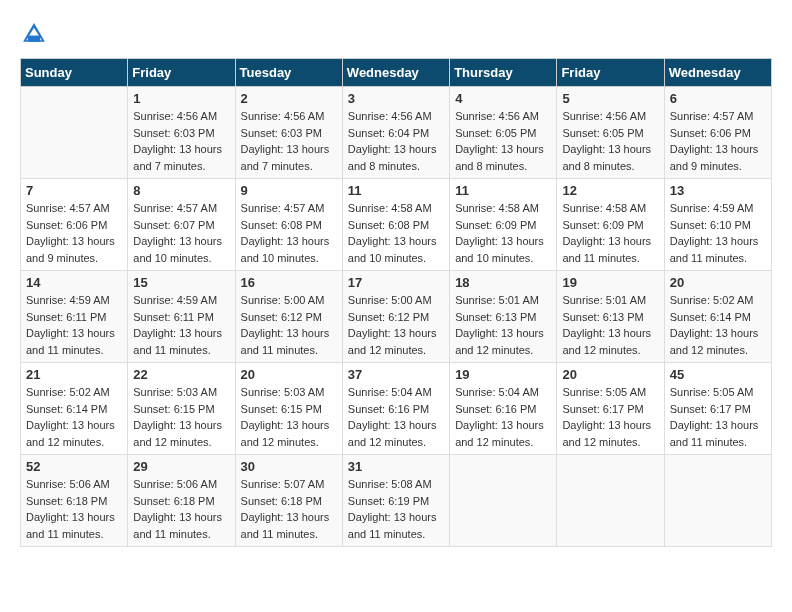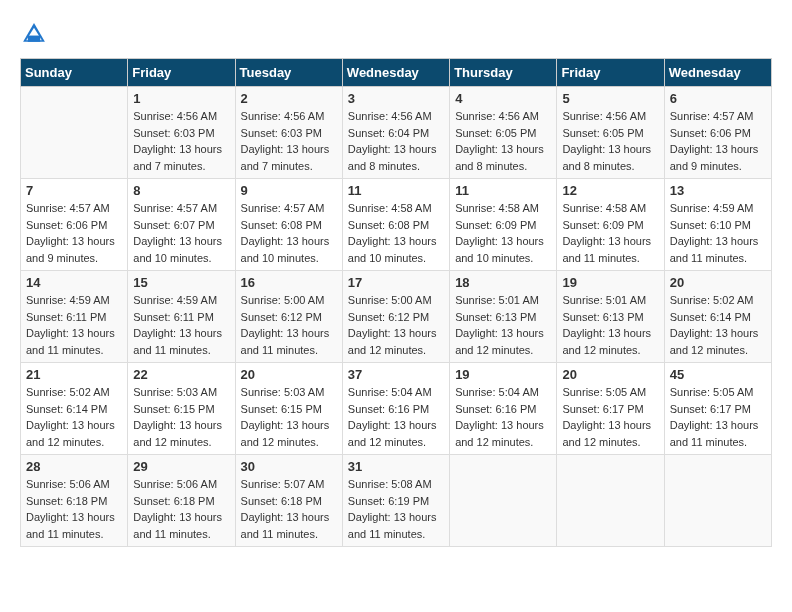--- a/index.html
+++ b/index.html
@@ -226,21 +226,21 @@
           <span class="day-num">20</span>
           <div class="day-detail">Sunrise: 5:05 AM<br>Sunset: 6:17 PM<br>Daylight: 13 hours and 12 minutes.</div>
         </td>
         <td>
           <span class="day-num">45</span>
           <div class="day-detail">Sunrise: 5:05 AM<br>Sunset: 6:17 PM<br>Daylight: 13 hours and 11 minutes.</div>
         </td>
       </tr>
       <tr>
         <td>
-          <span class="day-num">28</span>
+          <span class="day-num">52</span>
           <div class="day-detail">Sunrise: 5:06 AM<br>Sunset: 6:18 PM<br>Daylight: 13 hours and 11 minutes.</div>
         </td>
         <td>
           <span class="day-num">29</span>
           <div class="day-detail">Sunrise: 5:06 AM<br>Sunset: 6:18 PM<br>Daylight: 13 hours and 11 minutes.</div>
         </td>
         <td>
           <span class="day-num">30</span>
           <div class="day-detail">Sunrise: 5:07 AM<br>Sunset: 6:18 PM<br>Daylight: 13 hours and 11 minutes.</div>
         </td>

